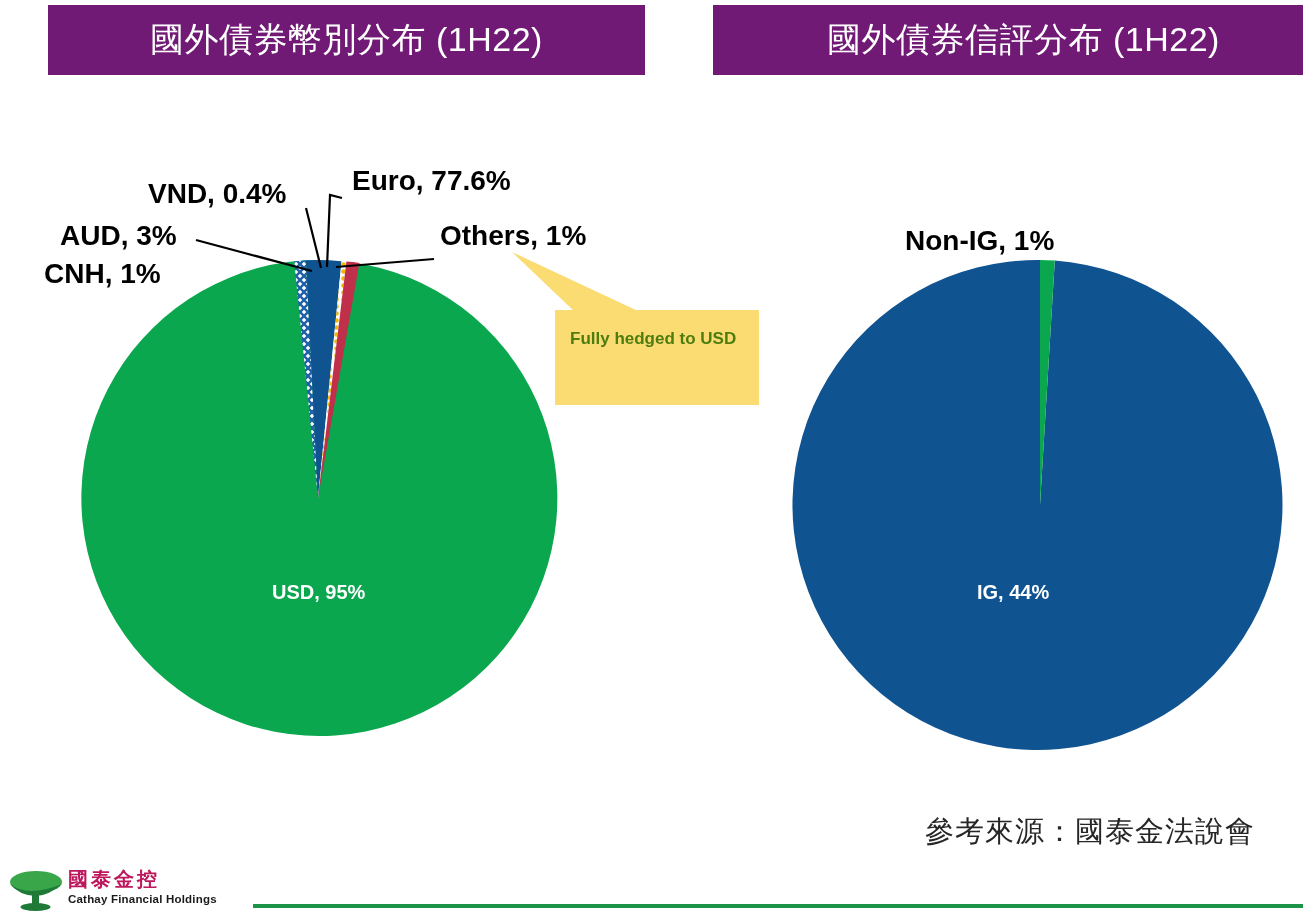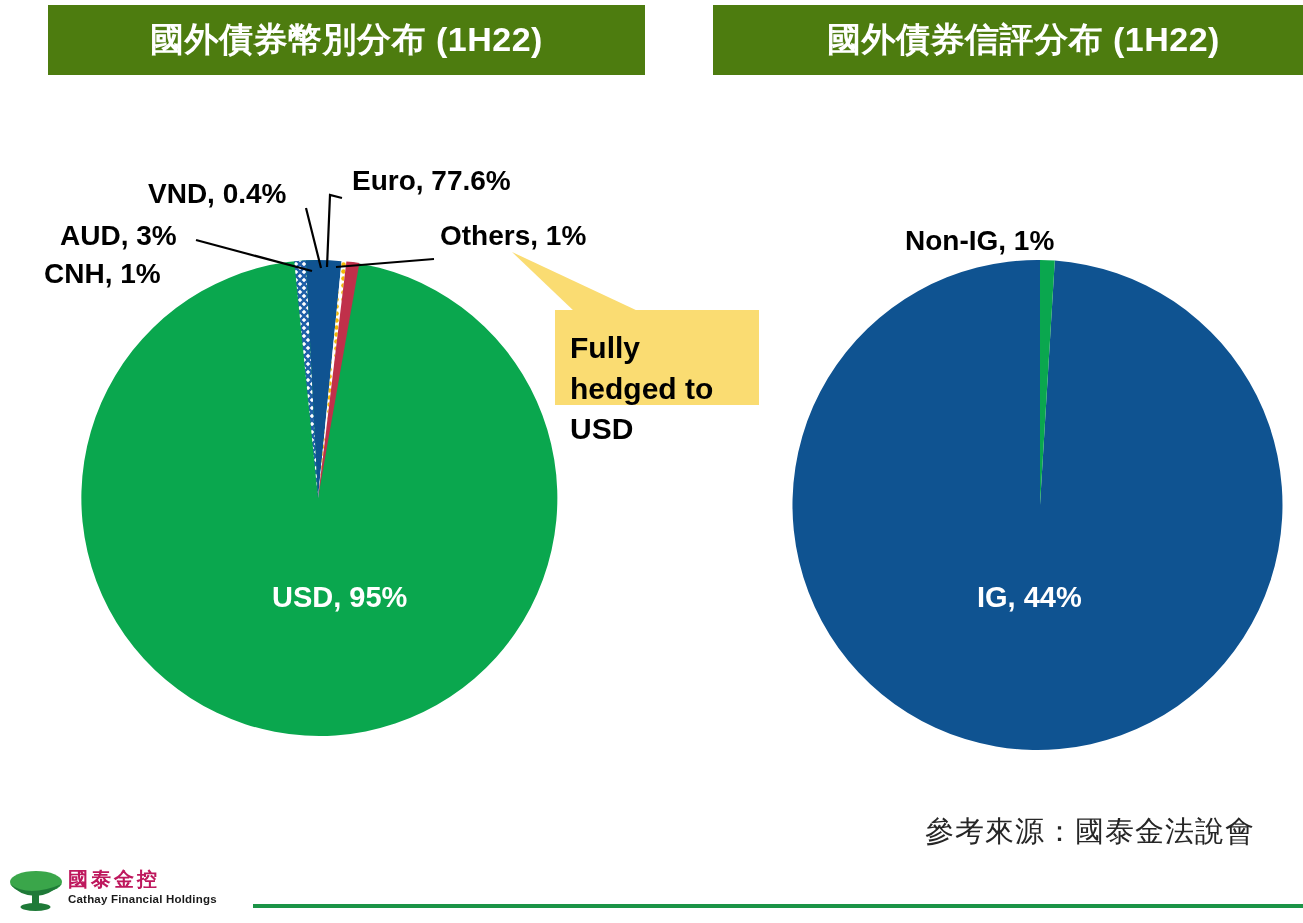--- a/index.html
+++ b/index.html
@@ -4,23 +4,23 @@
 <style>
   html,body{margin:0;padding:0;}
   body{
     width:1303px;height:923px;
     background:#ffffff;
     font-family:"Liberation Sans","DejaVu Sans",sans-serif;
     position:relative;overflow:hidden;
   }
   .title-bar{
     position:absolute;
-    background:#4d7c0f;
+    background:#701a75;
     display:flex;align-items:center;justify-content:center;
-    color:#ffffff;font-weight:bold;
+    color:#ffffff;font-weight:normal;
     letter-spacing:.5px;
   }
   #title-left{left:48px;top:5px;width:597px;height:70px;font-size:34px;}
   #title-right{left:713px;top:5px;width:621px;height:70px;font-size:34px;}
 
   .pie-wrap{position:absolute;}
   #pie-left{left:60px;top:240px;width:520px;height:520px;}
   #pie-right{left:780px;top:240px;width:520px;height:530px;}
 
   .label{
@@ -33,34 +33,34 @@
   #lbl-cnh{left:44px;top:258px;}
   #lbl-aud{left:60px;top:220px;}
   #lbl-vnd{left:148px;top:178px;}
   #lbl-euro{left:352px;top:165px;}
   #lbl-others{left:440px;top:220px;}
   #lbl-nonig{left:905px;top:225px;}
 
   .slice-label{
     position:absolute;
     font-weight:bold;color:#ffffff;
-    font-size:29px;white-space:nowrap;
+    font-size:20px;white-space:nowrap;
   }
   #lbl-usd{left:272px;top:581px;}
   #lbl-ig{left:977px;top:581px;}
 
   #leaders{position:absolute;left:0;top:0;width:1303px;height:923px;pointer-events:none;}
 
   #callout{
     position:absolute;left:555px;top:310px;width:204px;height:95px;
     background:#fadc72;
   }
   #callout-text{
     position:absolute;left:15px;top:18px;width:180px;
-    font-size:30px;font-weight:bold;color:#000000;line-height:1.35;
+    font-size:17px;font-weight:bold;color:#4d7c0f;line-height:1.35;
   }
 
   #source-note{
     position:absolute;left:925px;top:812px;
     font-size:29px;color:#262626;
     font-family:"DejaVu Sans","Liberation Sans",sans-serif;
     letter-spacing:1px;white-space:nowrap;
   }
 
   #footer-rule{

